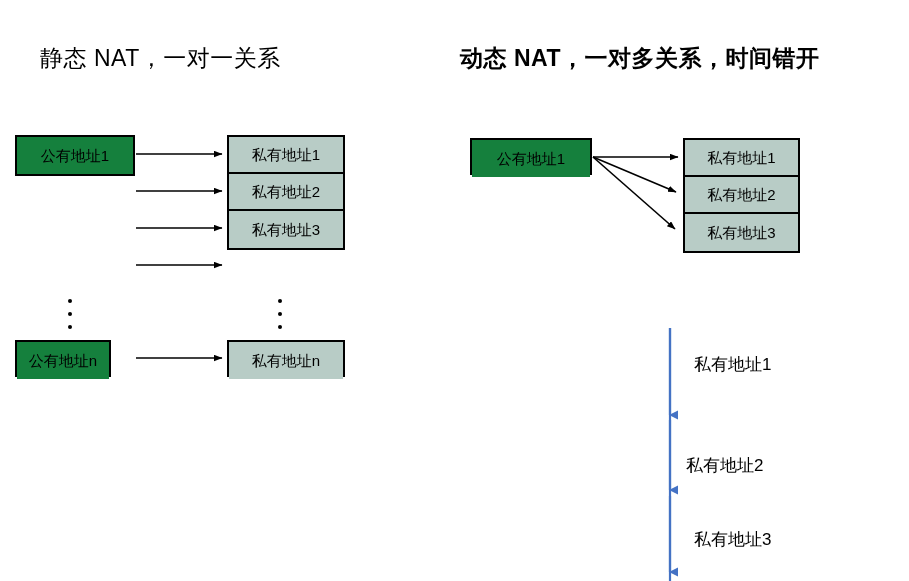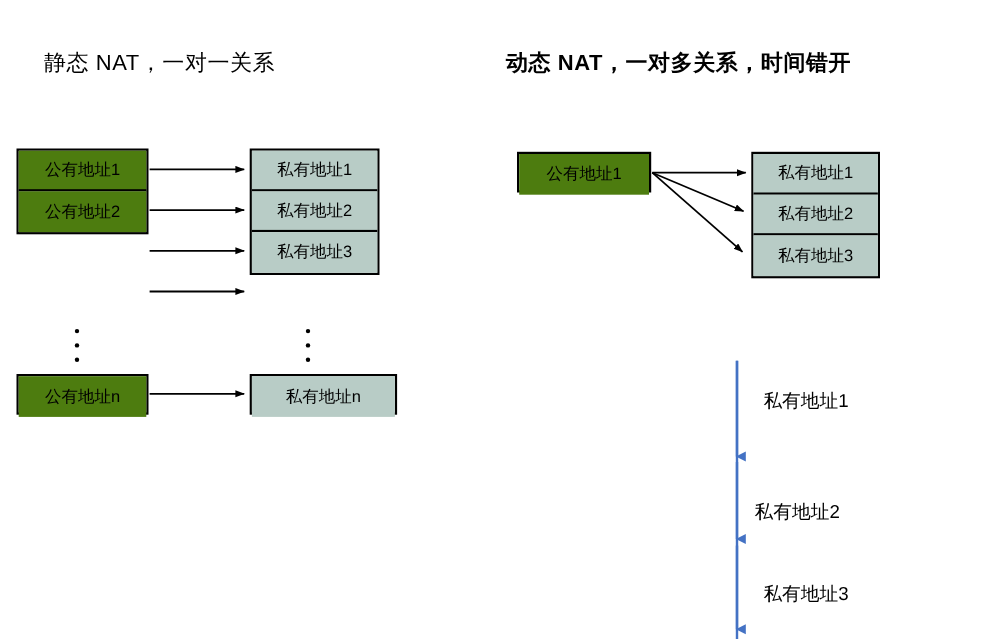--- a/index.html
+++ b/index.html
@@ -16,21 +16,21 @@
     overflow: hidden;
   }
   #canvas {
     position: absolute;
     left: 0; top: 0;
     width: 909px;
     height: 581px;
   }
   .title {
     position: absolute;
-    font-size: 20px;
+    font-size: 23px;
     line-height: 28px;
     color: #000000;
     white-space: nowrap;
     letter-spacing: 0.5px;
   }
   #title-static  { left: 40px;  top: 44px; }
   #title-dynamic { left: 460px; top: 44px; font-weight: bold; }
 
   .stack {
     position: absolute;
@@ -42,29 +42,29 @@
     height: 37px;
     display: flex;
     align-items: center;
     justify-content: center;
     font-size: 15px;
     line-height: 1;
     white-space: nowrap;
     border-bottom: 2.5px solid #000000;
   }
   .cell:last-child { border-bottom: none; }
-  .public  { background: #4d7c0f; text-align: center; }
+  .public  { background: #15803d; text-align: center; }
   .private { background: #b8ccc6; }
 
   
   #stack-public-left  { left: 15px;  top: 135px; width: 120px; }
   #stack-private-left { left: 227px; top: 135px; width: 118px; }
 
-  #box-public-n  { left: 15px;  top: 340px; width: 120px; height: 37px; }
-  #box-private-n { left: 227px; top: 340px; width: 134px; height: 37px; }
+  #box-public-n  { left: 15px;  top: 340px; width: 96px; height: 37px; }
+  #box-private-n { left: 227px; top: 340px; width: 118px; height: 37px; }
 
   .ellipsis {
     position: absolute;
     display: flex;
     flex-direction: column;
     align-items: center;
     justify-content: space-between;
     height: 30px;
   }
   .ellipsis span {
@@ -126,21 +126,20 @@
     <line x1="670" y1="496" x2="670" y2="572" stroke="#4472c4" stroke-width="2.2" marker-end="url(#arrow-blue)"></line>
   </g>
 </svg>
 
 <div class="title" id="title-static">静态 NAT，一对一关系</div>
 
 <div class="title" id="title-dynamic">动态 NAT，一对多关系，时间错开</div>
 
 <div class="stack" id="stack-public-left">
   <div class="cell public">公有地址1</div>
-  <div class="cell public">公有地址2</div>
 </div>
 
 <div class="stack" id="stack-private-left">
   <div class="cell private">私有地址1</div>
   <div class="cell private">私有地址2</div>
   <div class="cell private">私有地址3</div>
 </div>
 
 <div class="ellipsis" id="ellipsis-left">
   <span></span>

